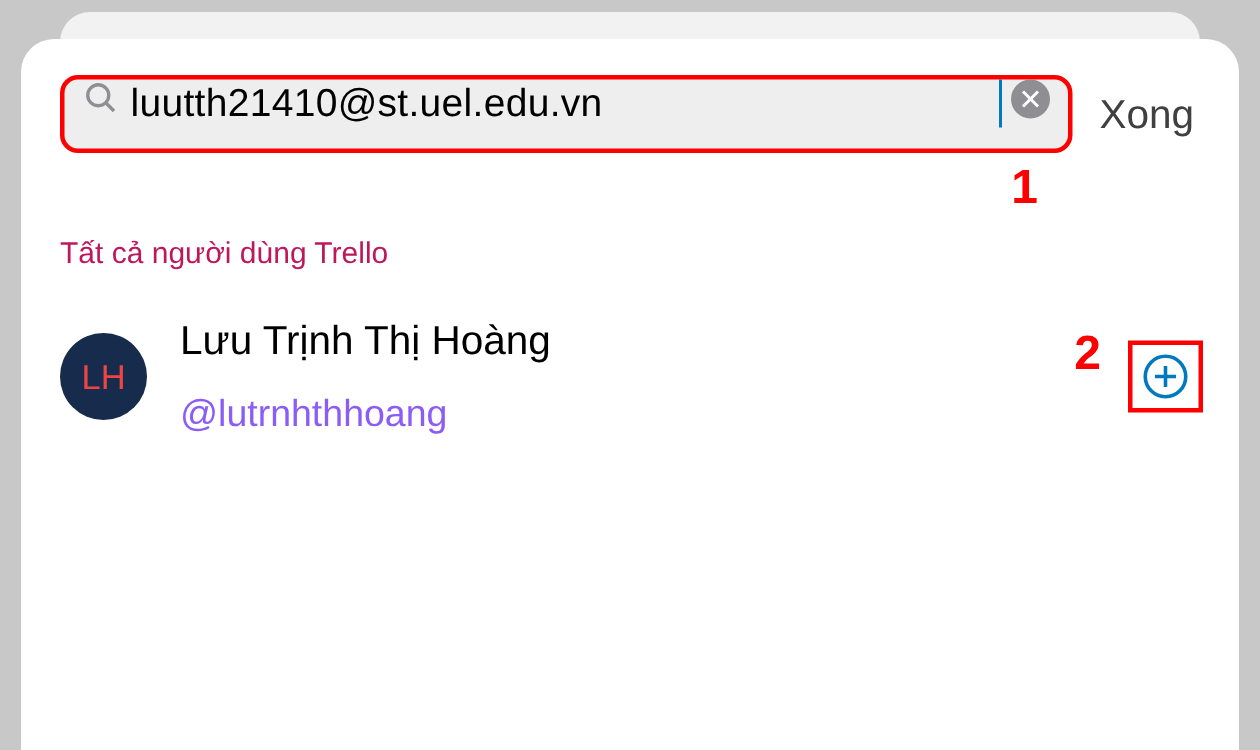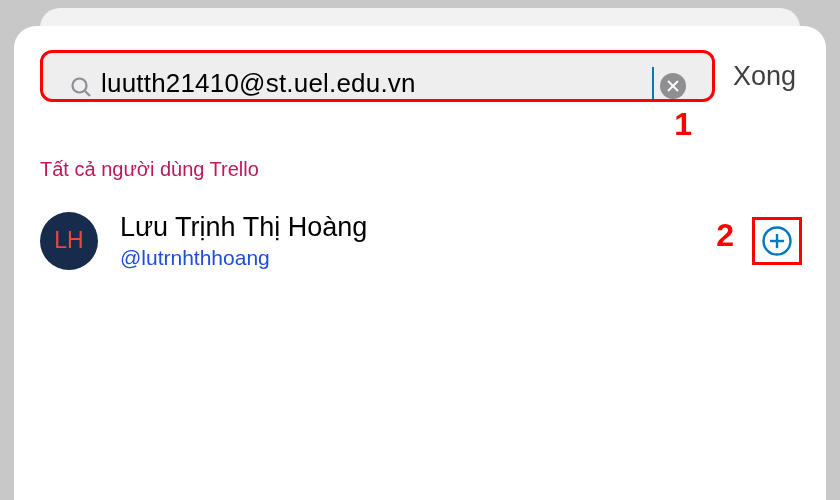--- a/index.html
+++ b/index.html
@@ -43,25 +43,25 @@
     }
     .search-row {
       display: flex;
       align-items: center;
       gap: 18px;
       position: relative;
     }
     .search-box {
       flex: 1;
       display: flex;
-      align-items: flex-end;
+      align-items: flex-start;
       background: #eeeeef;
       border-radius: 12px;
       height: 52px;
-      padding: 0 26px;
+      padding: 0 12px;
       border: 3px solid #ff0000;
     }
     .search-icon-svg {
       width: 24px;
       height: 24px;
       flex-shrink: 0;
     }
     .search-input {
       flex: 1;
       border: none;
@@ -135,23 +135,23 @@
     .user-info {
       margin-left: 22px;
       flex: 1;
     }
     .user-name {
       font-size: 27px;
       color: #000;
       line-height: 1.2;
     }
     .user-handle {
-      font-size: 21px;
-      color: #1d4ed8;
-      margin-top: 3px;
+      font-size: 25px;
+      color: #8b5cf6;
+      margin-top: 19px;
     }
     .add-btn-wrap {
       border: 3px solid #ff0000;
       padding: 5px 6px;
       margin-right: -2px;
     }
     .add-btn {
       width: 32px;
       height: 32px;
       cursor: pointer;

